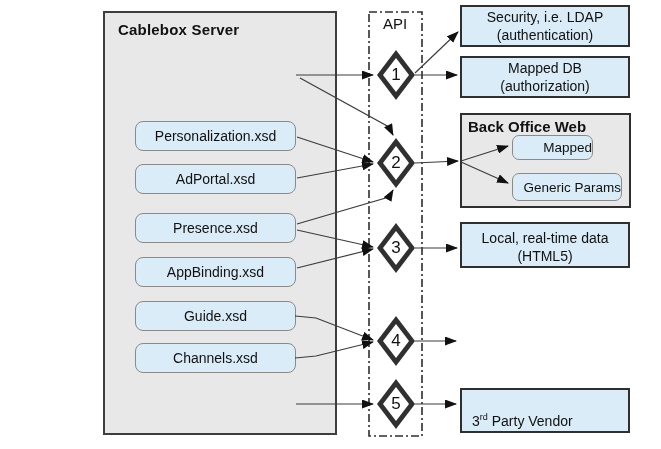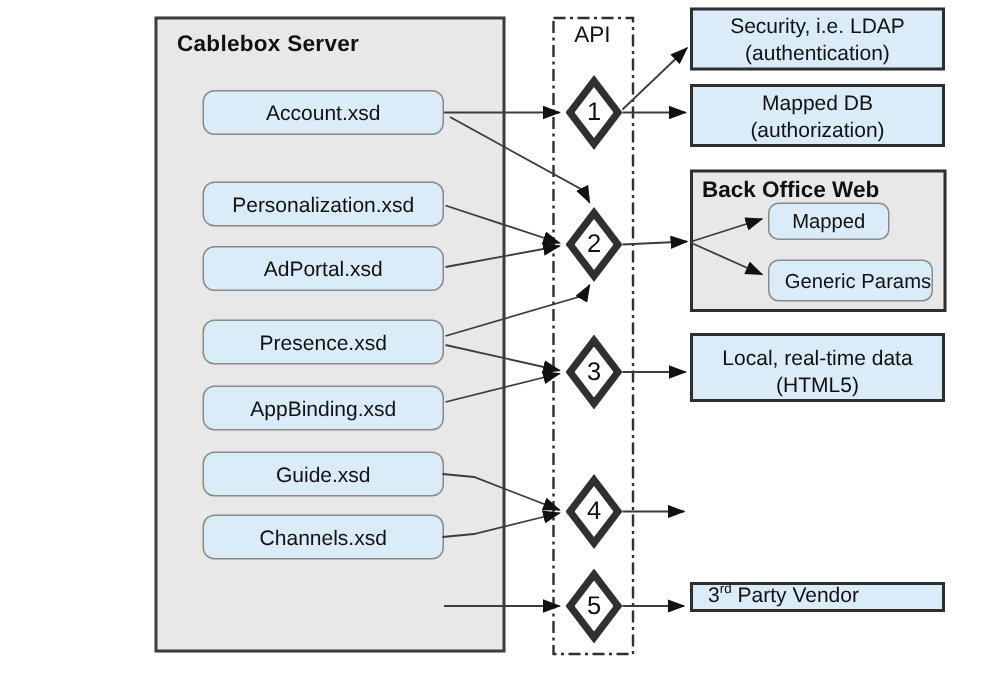--- a/index.html
+++ b/index.html
@@ -93,42 +93,39 @@
     left: 6px; top: 3px;
     font-size: 15px;
     font-weight: bold;
   }
   .bow-sub {
     position: absolute;
     background: #d9ecf8;
     border: 1px solid #8a8a8a;
     border-radius: 7px;
     box-sizing: border-box;
-    display: flex; align-items: center; justify-content: center;
+    display: flex; align-items: center; justify-content: flex-end;
     font-size: 13.5px;
   }
   
   .connectors {
     position: absolute; left: 0; top: 0;
     width: 661px; height: 449px;
     pointer-events: none;
   }
 </style>
 </head>
 <body>
 
 <div class="stage">
 
   <div class="server-panel">
     <div class="panel-title">Cablebox Server</div>
   </div>
 
-  <div class="xsd-box" style="top:60px">
-      <span>Account.xsd</span>
-    </div>
   <div class="xsd-box" style="top:121px">
       <span>Personalization.xsd</span>
     </div>
   <div class="xsd-box" style="top:164px">
       <span>AdPortal.xsd</span>
     </div>
   <div class="xsd-box" style="top:213px">
       <span>Presence.xsd</span>
     </div>
   <div class="xsd-box" style="top:257px">
@@ -159,21 +156,21 @@
     </div>
     <div class="bow-sub" style="left:50px; top:58px; width:110px; height:28px;padding-left:10px;">
       <span>Generic Params</span>
     </div>
   </div>
 
   <div class="rbox" style="top:222px; height:46px;">
     <div>Local, real-time data</div>
     <div>(HTML5)</div>
   </div>
-  <div class="rbox left-align" style="top:388px; height:20px;">
+  <div class="rbox left-align" style="top:388px; height:45px;">
     <div><span>3</span><sup>rd</sup><span> Party Vendor</span></div>
   </div>
 
   <svg class="connectors" viewBox="0 0 661 449" xmlns="http://www.w3.org/2000/svg">
     <defs>
       <marker id="arr" markerWidth="12" markerHeight="9" refX="11" refY="4.5" orient="auto" markerUnits="userSpaceOnUse">
         <path d="M0,0 L12,4.5 L0,9 Z" fill="#111111"></path>
       </marker>
     </defs>
     <g stroke="#3c3c3c" stroke-width="1.2" fill="none">

